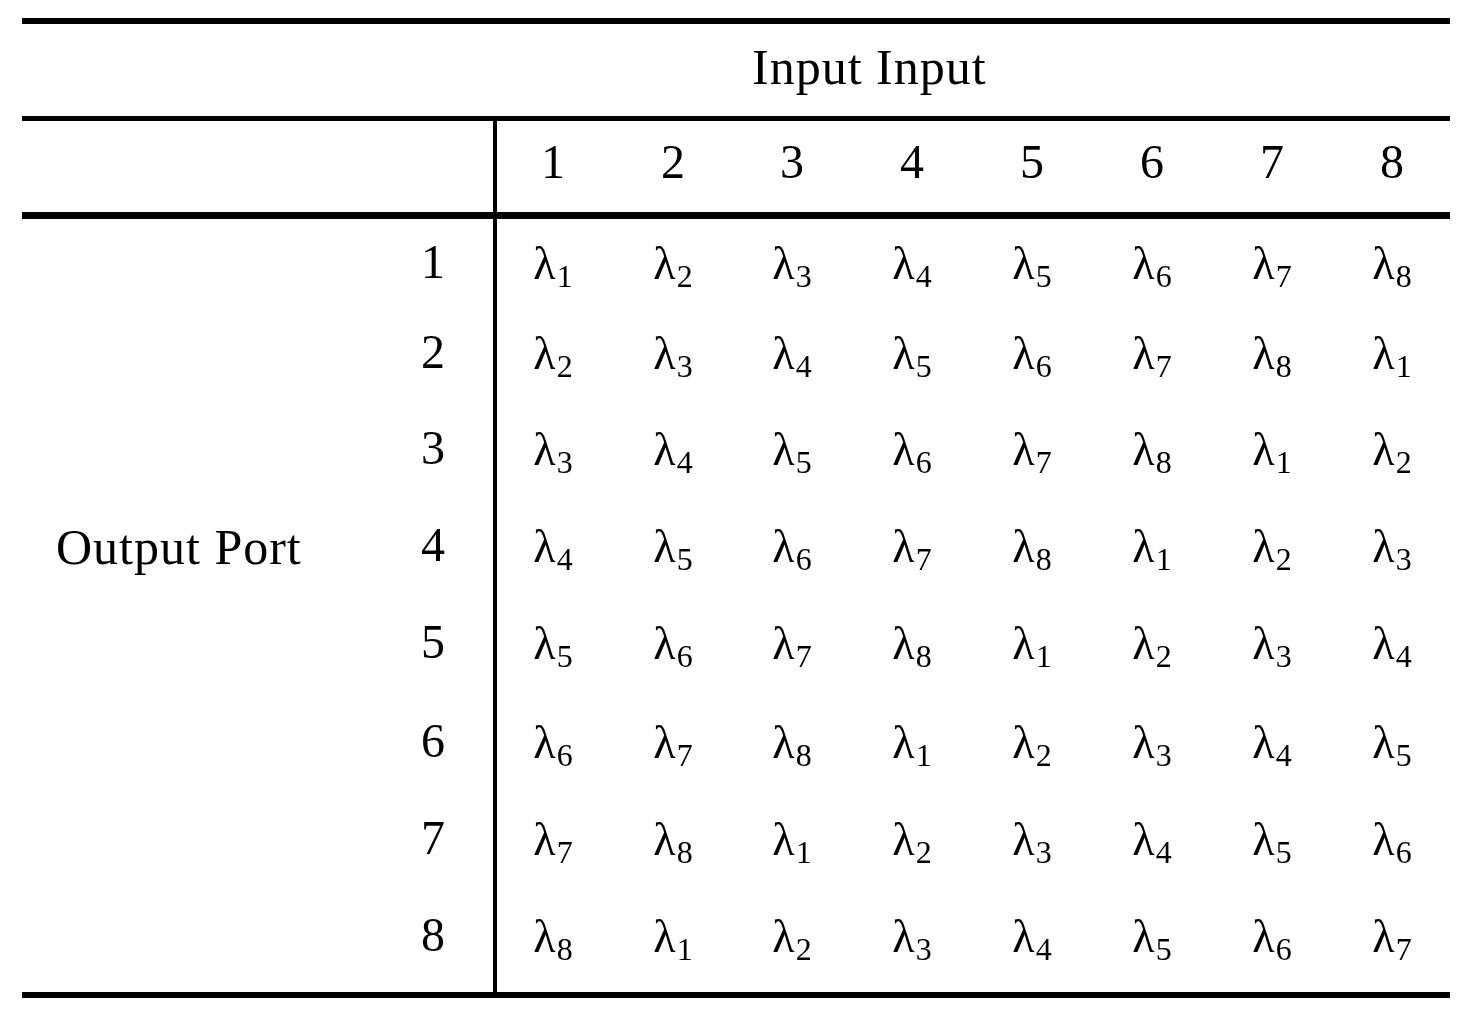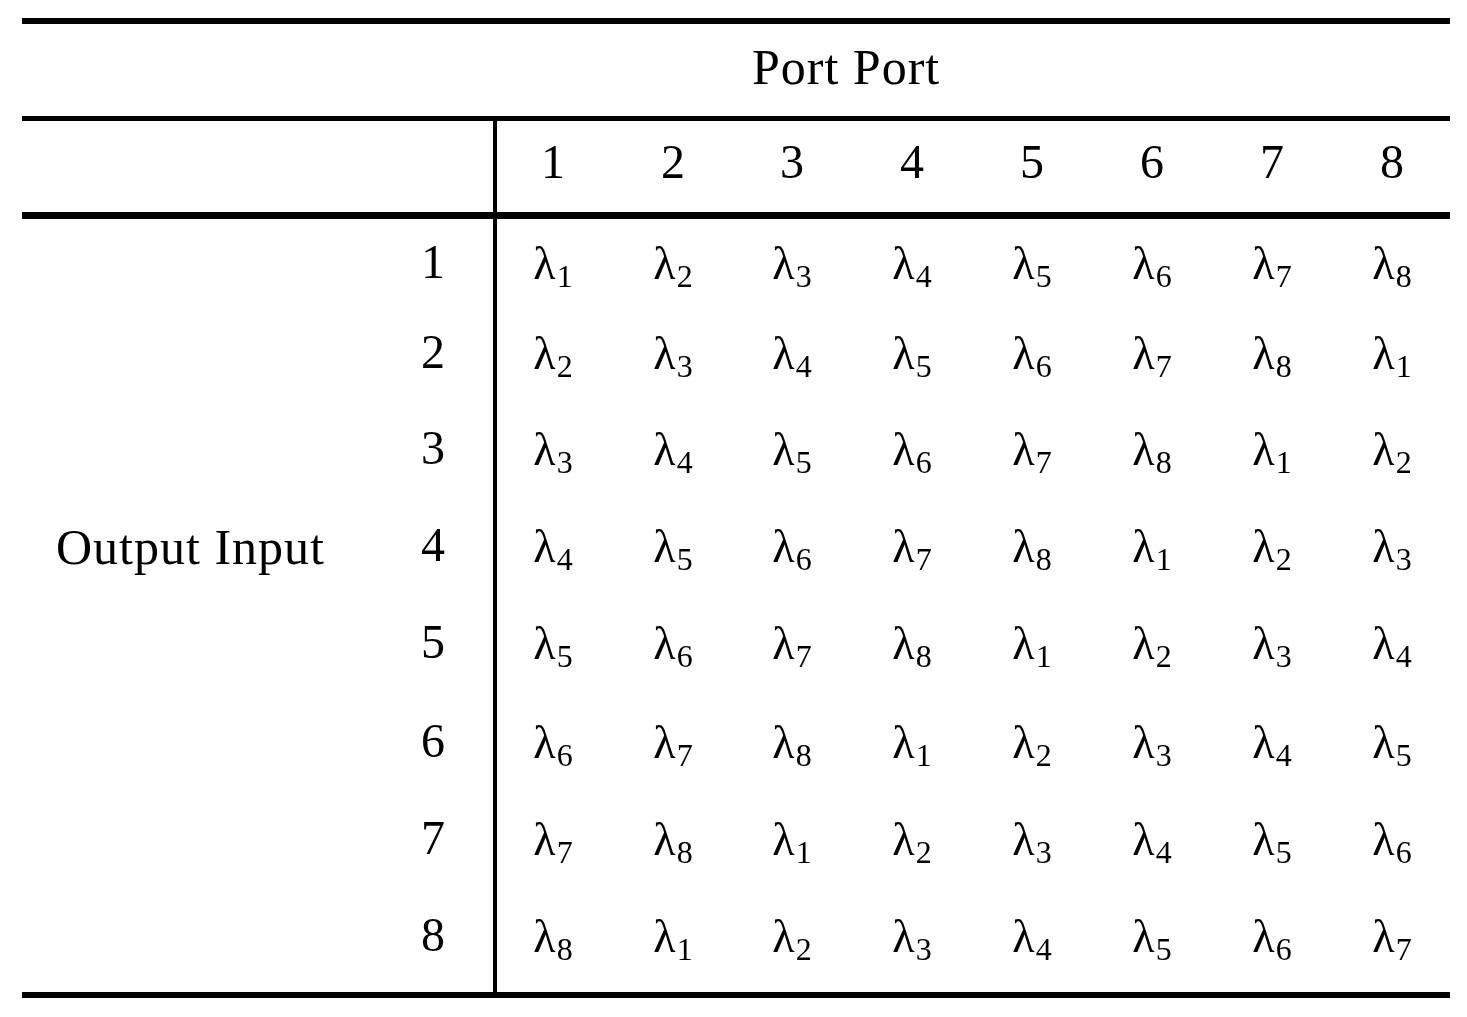--- a/index.html
+++ b/index.html
@@ -16,22 +16,22 @@
 </head>
 <body>
 
 <div>
   <div class="hline" style="top:18px;height:6px;"></div>
   <div class="hline" style="top:116px;height:5px;"></div>
   <div class="hline" style="top:212px;height:7px;"></div>
   <div class="hline" style="top:992px;height:6px;"></div>
   <div class="vline"></div>
 
-  <div class="txt title" style="left:752px;top:42px;">Port Port</div>
-  <div class="txt title" style="left:56px;top:522px;">Output Input</div>
+  <div class="txt title" style="left:752px;top:42px;">Input Input</div>
+  <div class="txt title" style="left:56px;top:522px;">Output Port</div>
 
   <div id="col-headers">
       <div class="txt num" style="left: 553px; top: 162px;">1</div>
       <div class="txt num" style="left: 673px; top: 162px;">2</div>
       <div class="txt num" style="left: 792px; top: 162px;">3</div>
       <div class="txt num" style="left: 912px; top: 162px;">4</div>
       <div class="txt num" style="left: 1032px; top: 162px;">5</div>
       <div class="txt num" style="left: 1152px; top: 162px;">6</div>
       <div class="txt num" style="left: 1272px; top: 162px;">7</div>
       <div class="txt num" style="left: 1392px; top: 162px;">8</div>

